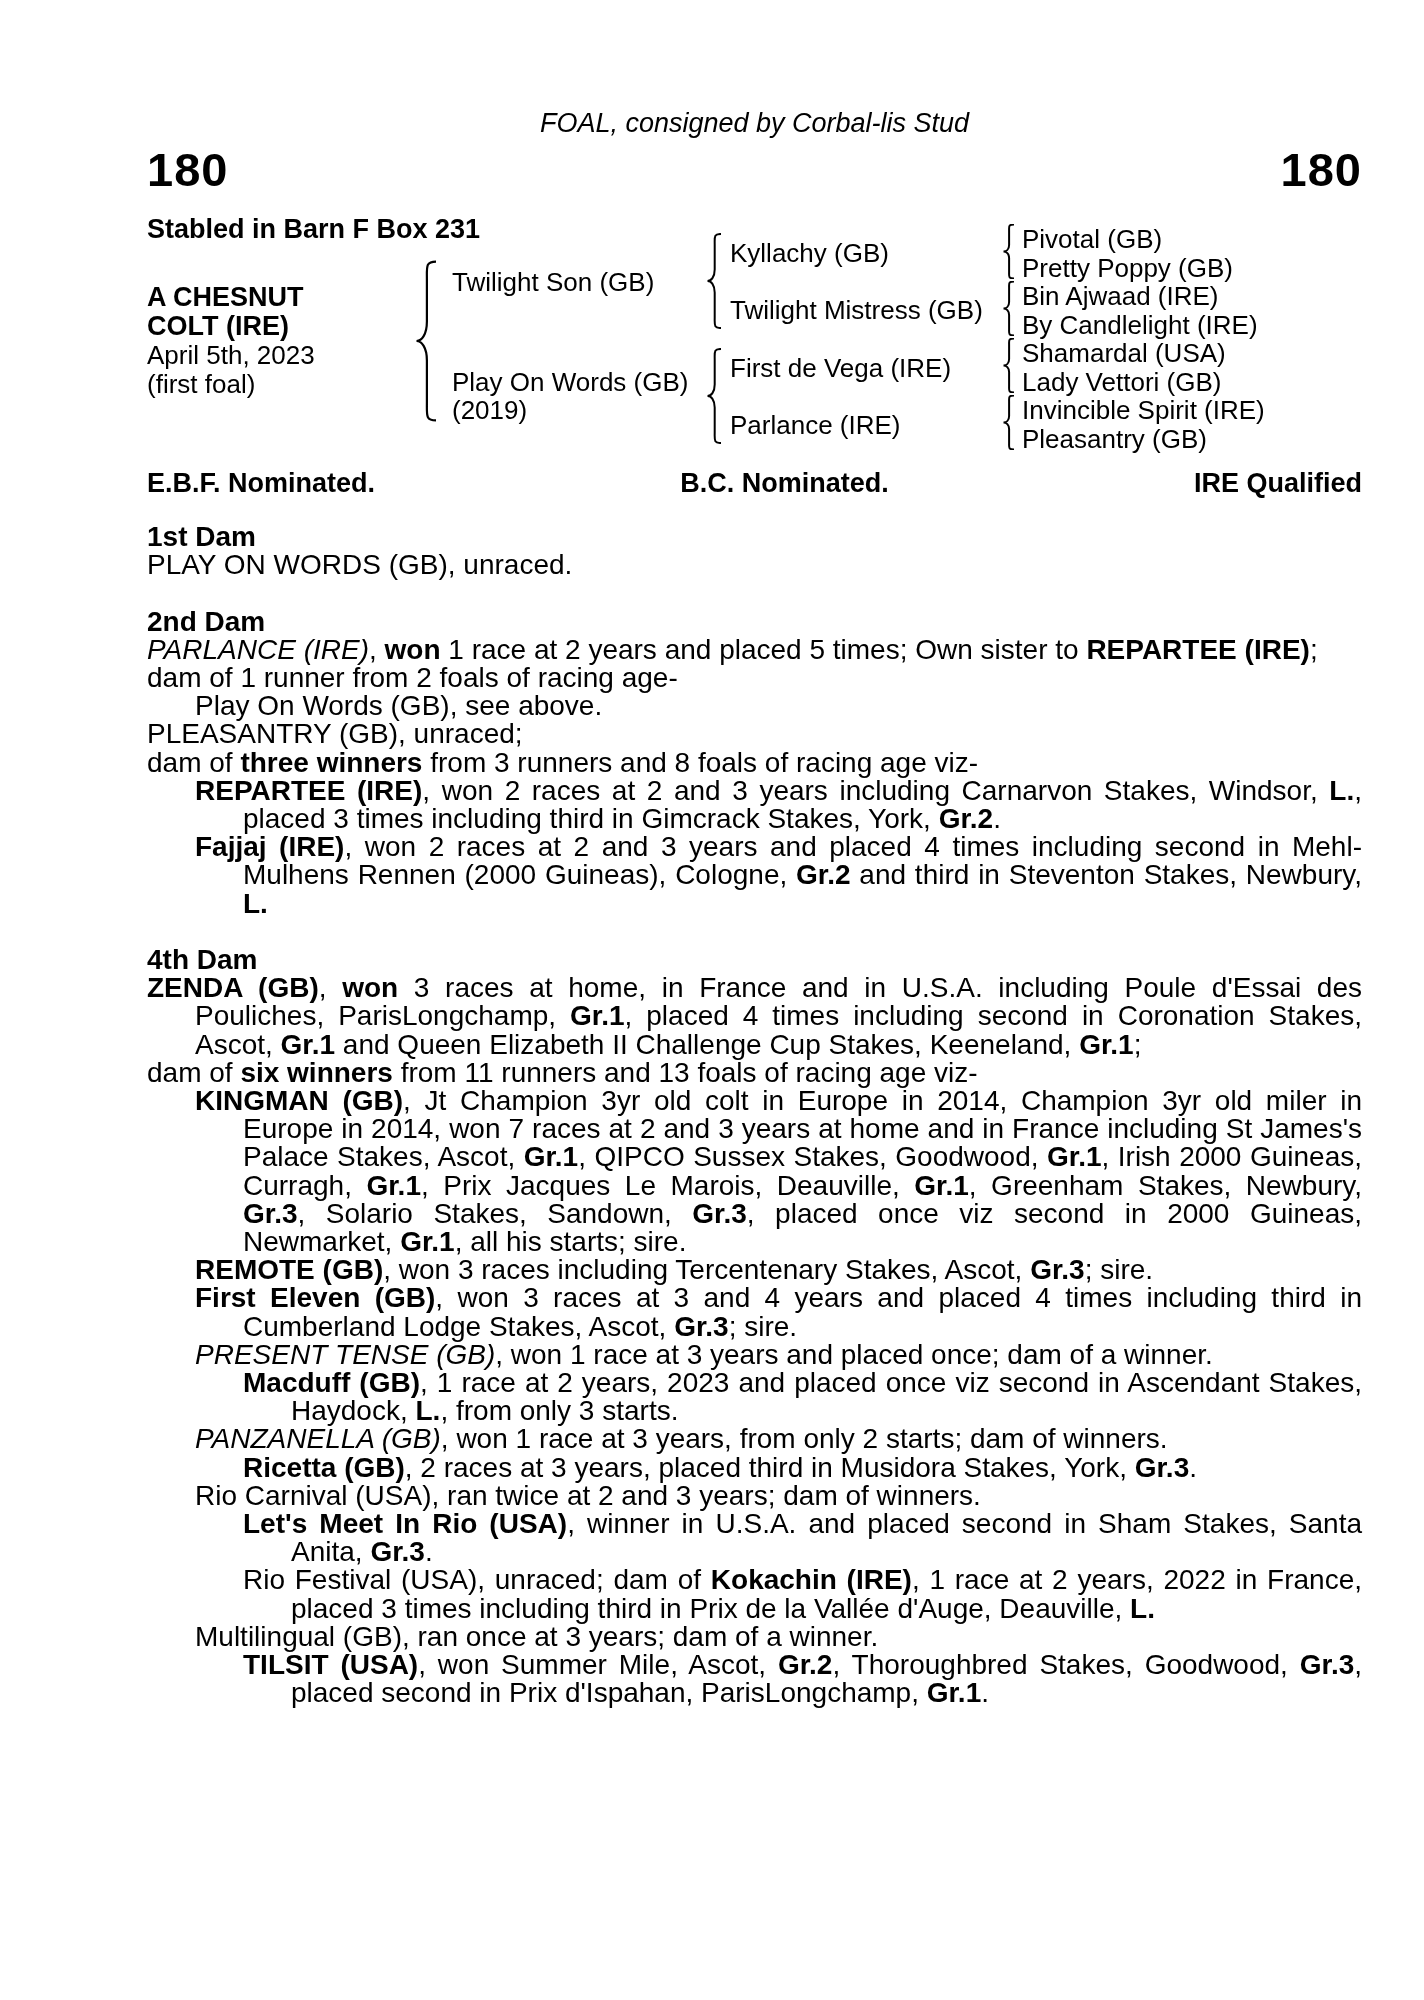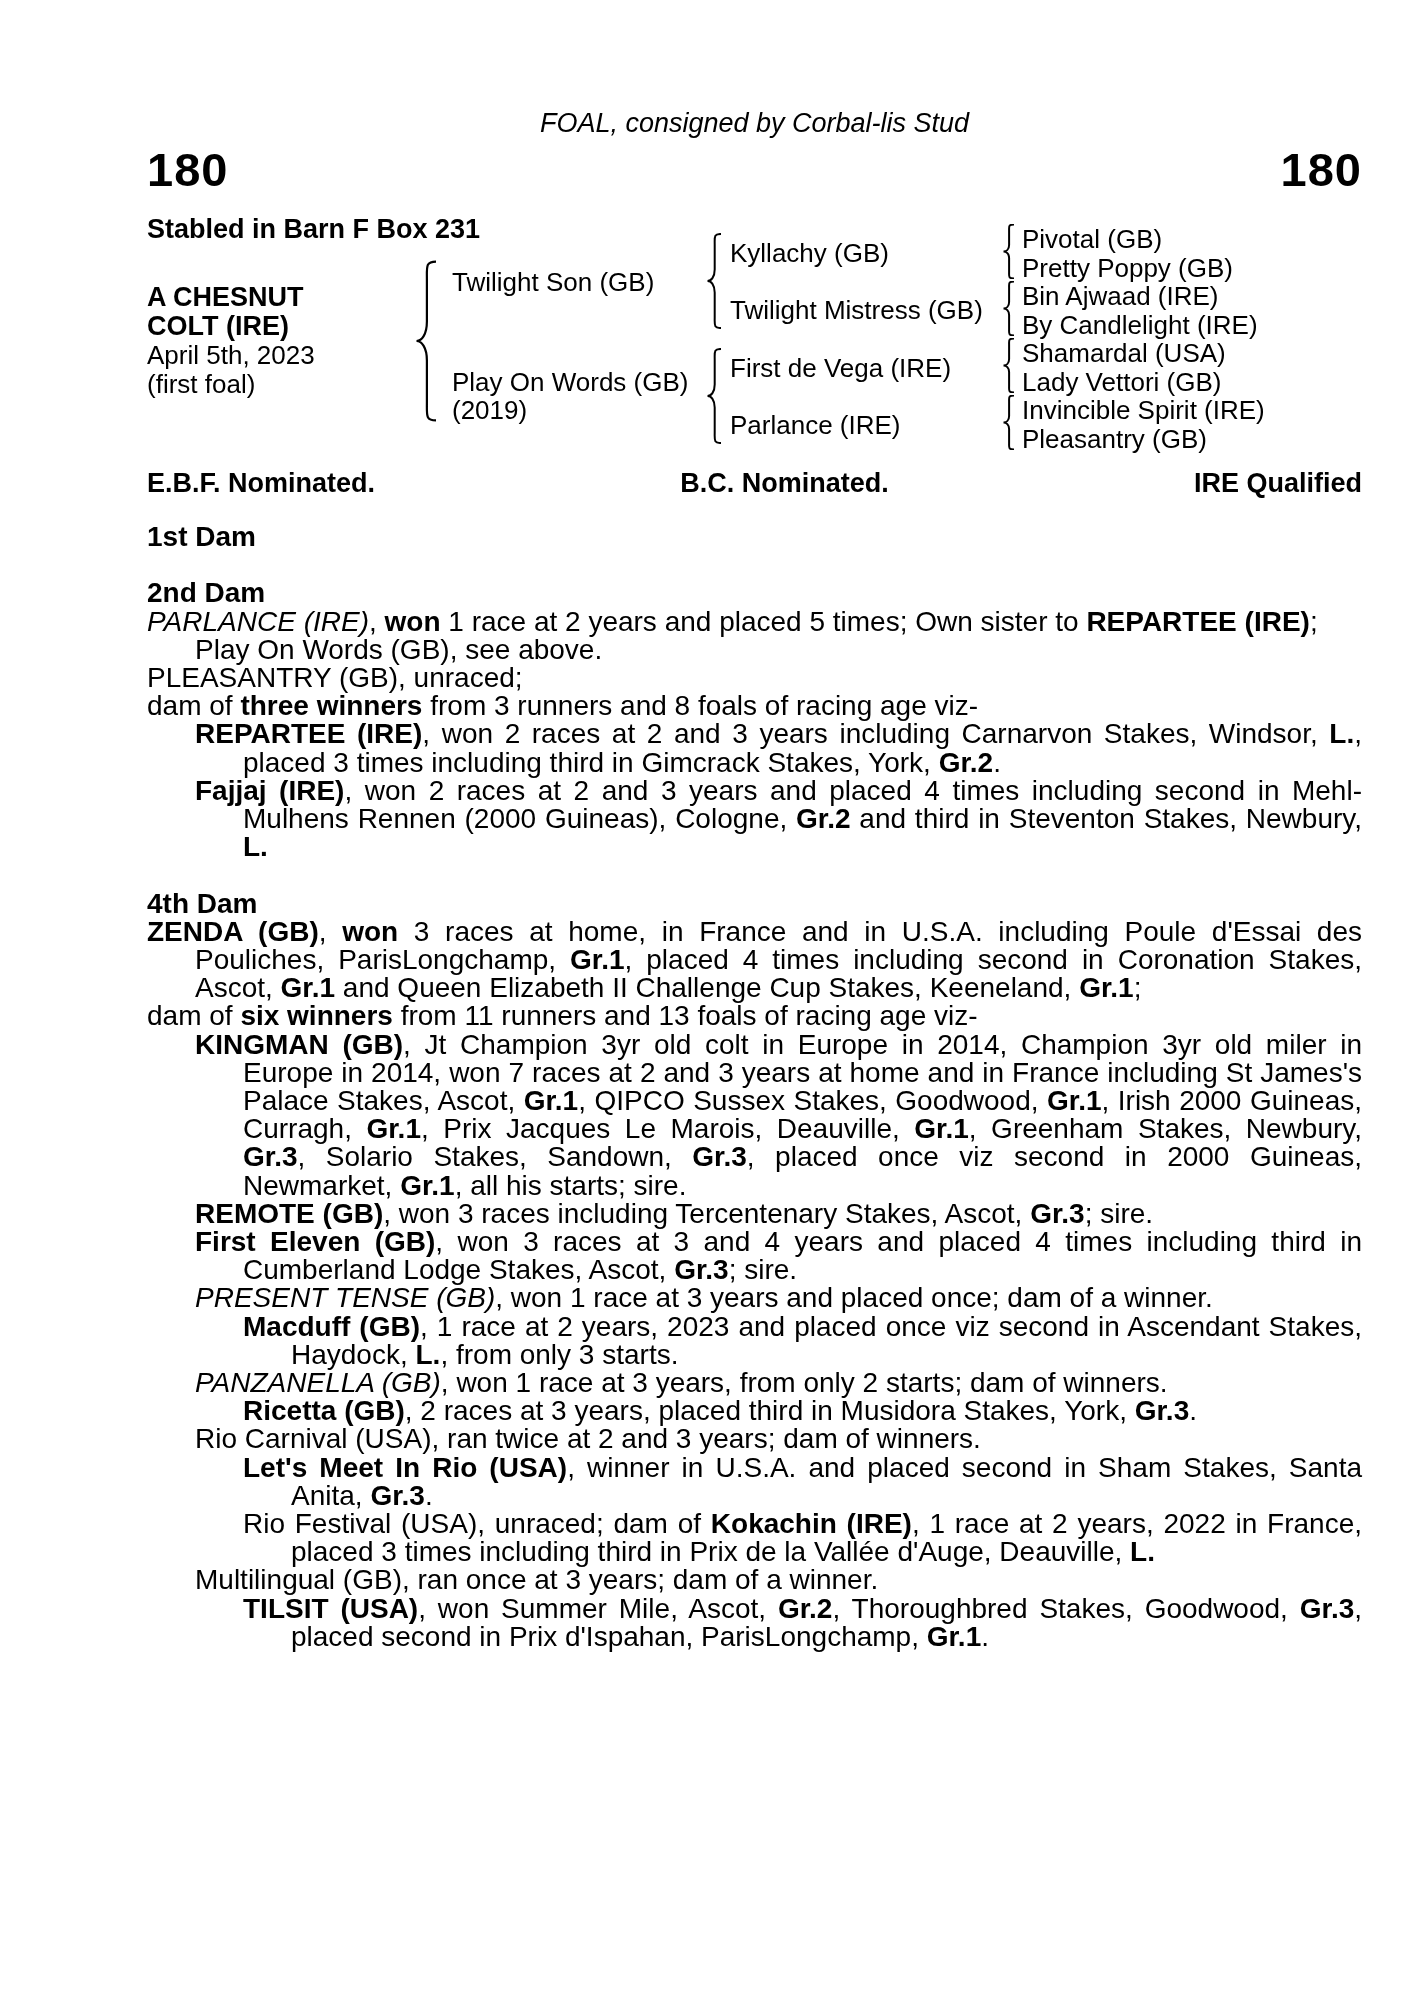--- a/index.html
+++ b/index.html
@@ -117,22 +117,24 @@
   </div>
 
   <div class="abs noms">
     <span>E.B.F. Nominated.</span>
     <span>B.C. Nominated.</span>
     <span>IRE Qualified</span>
   </div>
 
   <div class="abs sections">
       <div class="sec-heading">1st Dam</div>
+      <div class="para ind0"><span>PLAY ON WORDS (GB), unraced.</span></div>
       <div class="sec-heading">2nd Dam</div>
       <div class="para ind0"><span class="i">PARLANCE (IRE)</span><span>, </span><span class="b">won</span><span> 1 race at 2 years and placed 5 times; Own sister to </span><span class="b">REPARTEE (IRE)</span><span>;</span></div>
+      <div class="para ind0"><span>dam of 1 runner from 2 foals of racing age-</span></div>
       <div class="para ind1"><span>Play On Words (GB), see above.</span></div>
       <div class="para ind0"><span>PLEASANTRY (GB), unraced;</span></div>
       <div class="para ind0"><span>dam of </span><span class="b">three winners</span><span> from 3 runners and 8 foals of racing age viz-</span></div>
       <div class="para ind1"><span class="b">REPARTEE (IRE)</span><span>, won 2 races at 2 and 3 years including Carnarvon Stakes, Windsor, </span><span class="b">L.</span><span>, placed 3 times including third in Gimcrack Stakes, York, </span><span class="b">Gr.2</span><span>.</span></div>
       <div class="para ind1"><span class="b">Fajjaj (IRE)</span><span>, won 2 races at 2 and 3 years and placed 4 times including second in Mehl-Mulhens Rennen (2000 Guineas), Cologne, </span><span class="b">Gr.2</span><span> and third in Steventon Stakes, Newbury, </span><span class="b">L.</span></div>
       <div class="sec-heading">4th Dam</div>
       <div class="para ind0"><span class="b">ZENDA (GB)</span><span>, </span><span class="b">won</span><span> 3 races at home, in France and in U.S.A. including Poule d'Essai des Pouliches, ParisLongchamp, </span><span class="b">Gr.1</span><span>, placed 4 times including second in Coronation Stakes, Ascot, </span><span class="b">Gr.1</span><span> and Queen Elizabeth II Challenge Cup Stakes, Keeneland, </span><span class="b">Gr.1</span><span>;</span></div>
       <div class="para ind0"><span>dam of </span><span class="b">six winners</span><span> from 11 runners and 13 foals of racing age viz-</span></div>
       <div class="para ind1"><span class="b">KINGMAN (GB)</span><span>, Jt Champion 3yr old colt in Europe in 2014, Champion 3yr old miler in Europe in 2014, won 7 races at 2 and 3 years at home and in France including St James's Palace Stakes, Ascot, </span><span class="b">Gr.1</span><span>, QIPCO Sussex Stakes, Goodwood, </span><span class="b">Gr.1</span><span>, Irish 2000 Guineas, Curragh, </span><span class="b">Gr.1</span><span>, Prix Jacques Le Marois, Deauville, </span><span class="b">Gr.1</span><span>, Greenham Stakes, Newbury, </span><span class="b">Gr.3</span><span>, Solario Stakes, Sandown, </span><span class="b">Gr.3</span><span>, placed once viz second in 2000 Guineas, Newmarket, </span><span class="b">Gr.1</span><span>, all his starts; sire.</span></div>
       <div class="para ind1"><span class="b">REMOTE (GB)</span><span>, won 3 races including Tercentenary Stakes, Ascot, </span><span class="b">Gr.3</span><span>; sire.</span></div>

